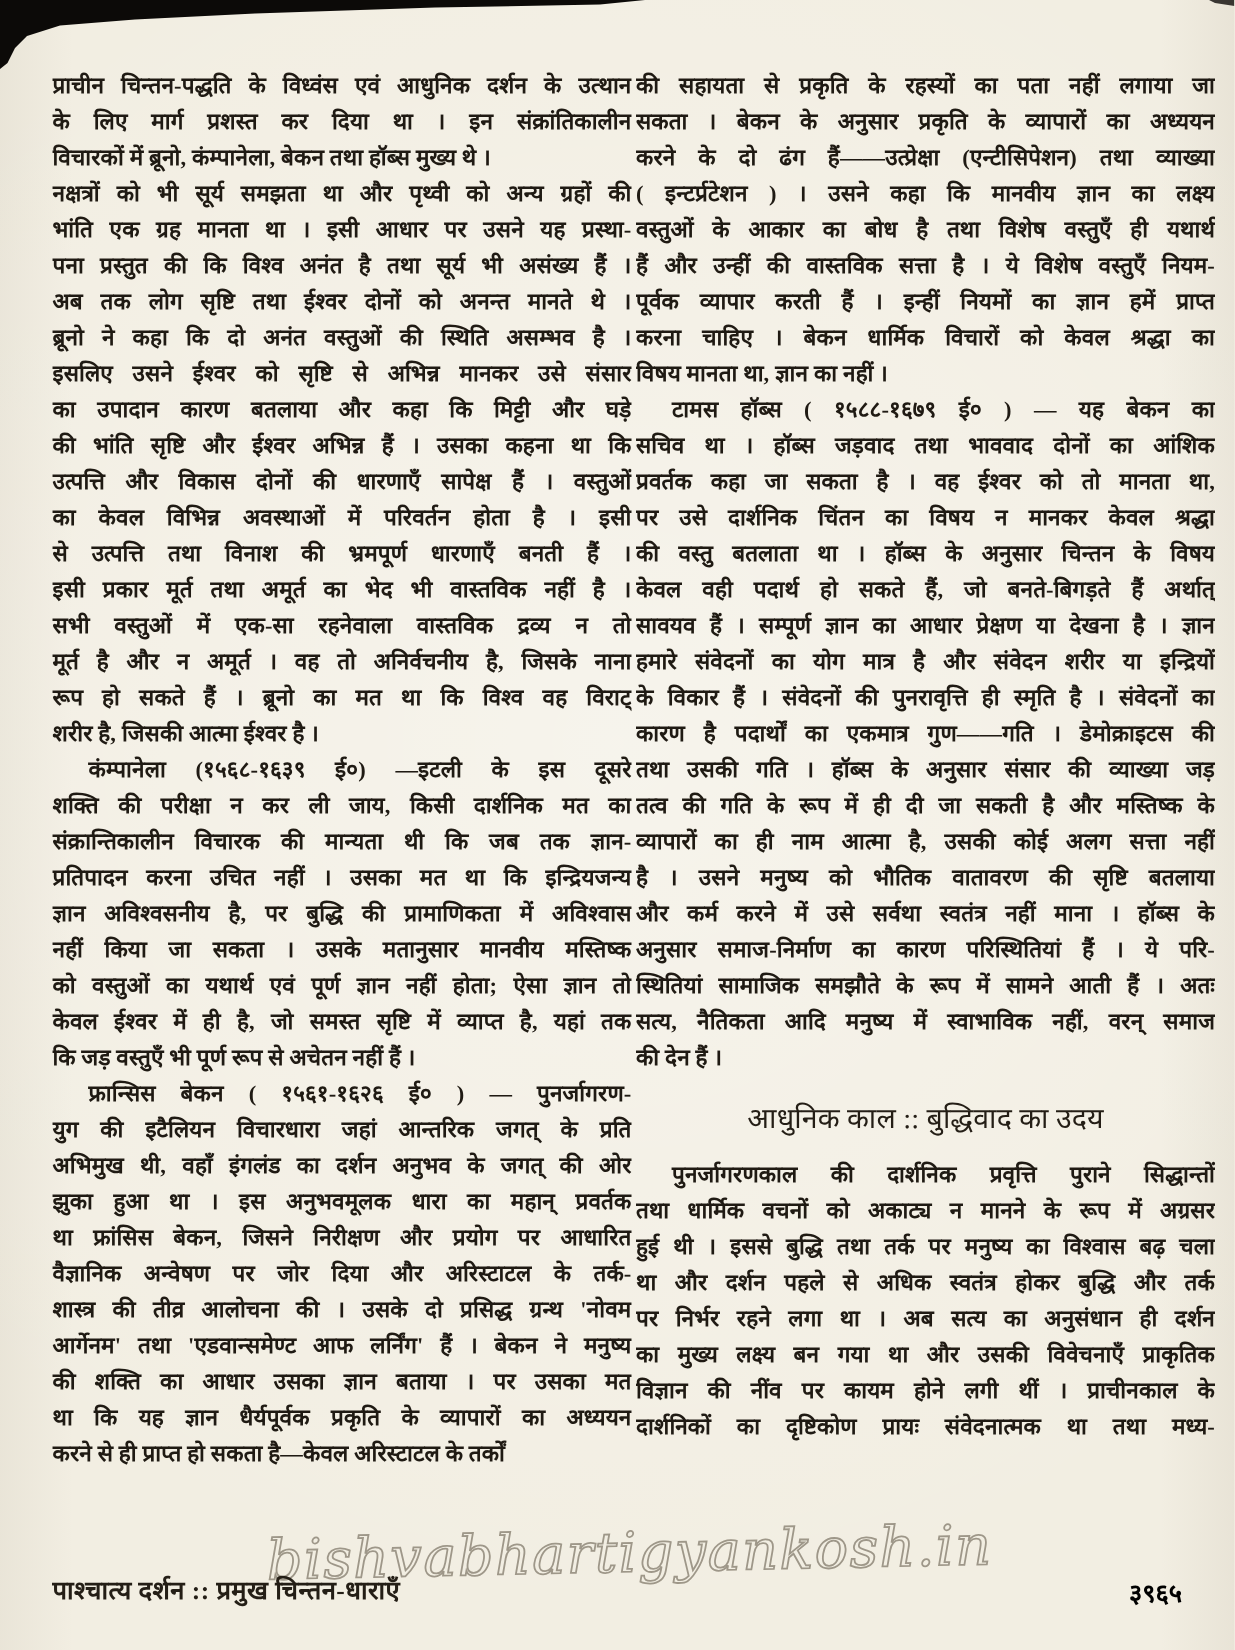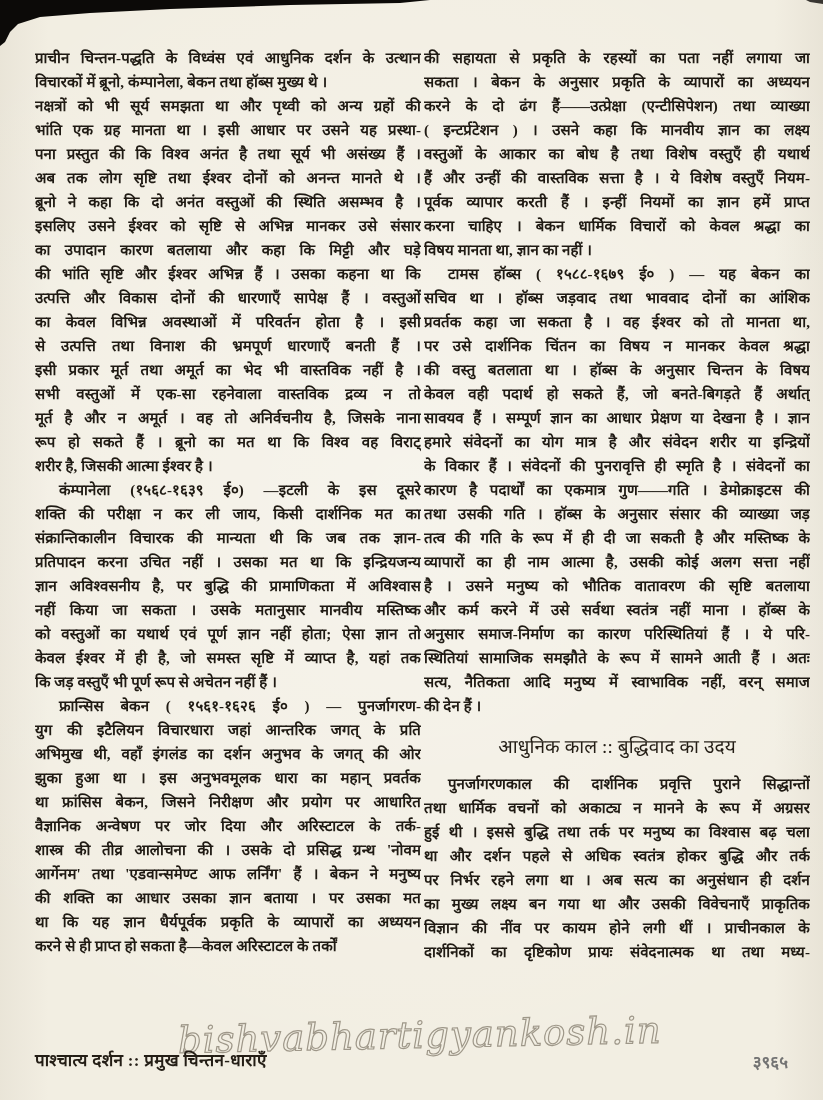--- a/index.html
+++ b/index.html
@@ -48,37 +48,38 @@
     white-space:nowrap;
   }
   #footer{
     position:absolute;left:35px;right:33px;top:1048px;
     display:flex;justify-content:space-between;align-items:flex-start;
   }
   #footer .running-title{
     font-size:17px;font-weight:bold;color:#241e16;letter-spacing:0.3px;
   }
   #footer .page-number{
-    font-size:17px;font-weight:bold;color:#737373;margin-top:2px;margin-right:2px;
+    font-size:17px;font-weight:bold;color:#000000;margin-top:2px;margin-right:2px;
   }
 </style>
 </head>
 <body>
 
 <div id="page-shade"></div>
 
 <div id="top-artifact">
   <svg width="823" height="60" viewBox="0 0 823 60" xmlns="http://www.w3.org/2000/svg">
     <path d="M0,0 L430,0 L400,3 L290,5 L170,9 L90,13 L40,17 L18,24 L10,32 L5,42 L0,46 Z" fill="#0c0a08"></path>
     <path d="M806,0 L823,0 L823,4 L810,2 Z" fill="#0c0a08" opacity="0.8"></path>
   </svg>
 </div>
 
 <div id="col-left" class="col">
     <div class="line">प्राचीन चिन्तन-पद्धति के विध्वंस एवं आधुनिक दर्शन के उत्थान</div>
+    <div class="line">के लिए  मार्ग  प्रशस्त कर  दिया  था ।  इन संक्रांतिकालीन</div>
     <div class="line end">विचारकों में ब्रूनो, कंम्पानेला, बेकन तथा हॉब्स मुख्य थे ।</div>
     <div class="line">नक्षत्रों को भी सूर्य समझता था और पृथ्वी को अन्य ग्रहों की</div>
     <div class="line">भांति एक ग्रह मानता था । इसी आधार पर उसने यह प्रस्था-</div>
     <div class="line">पना प्रस्तुत की कि विश्व अनंत है तथा  सूर्य भी असंख्य हैं ।</div>
     <div class="line">अब तक लोग सृष्टि तथा ईश्वर दोनों को अनन्त मानते थे ।</div>
     <div class="line">ब्रूनो ने कहा कि दो अनंत वस्तुओं  की स्थिति असम्भव है ।</div>
     <div class="line">इसलिए उसने ईश्वर को सृष्टि से अभिन्न मानकर उसे संसार</div>
     <div class="line">का उपादान कारण  बतलाया और कहा कि मिट्टी और घड़े</div>
     <div class="line">की भांति सृष्टि और ईश्वर अभिन्न हैं । उसका कहना था कि</div>
     <div class="line">उत्पत्ति और विकास दोनों की धारणाएँ सापेक्ष हैं । वस्तुओं</div>

